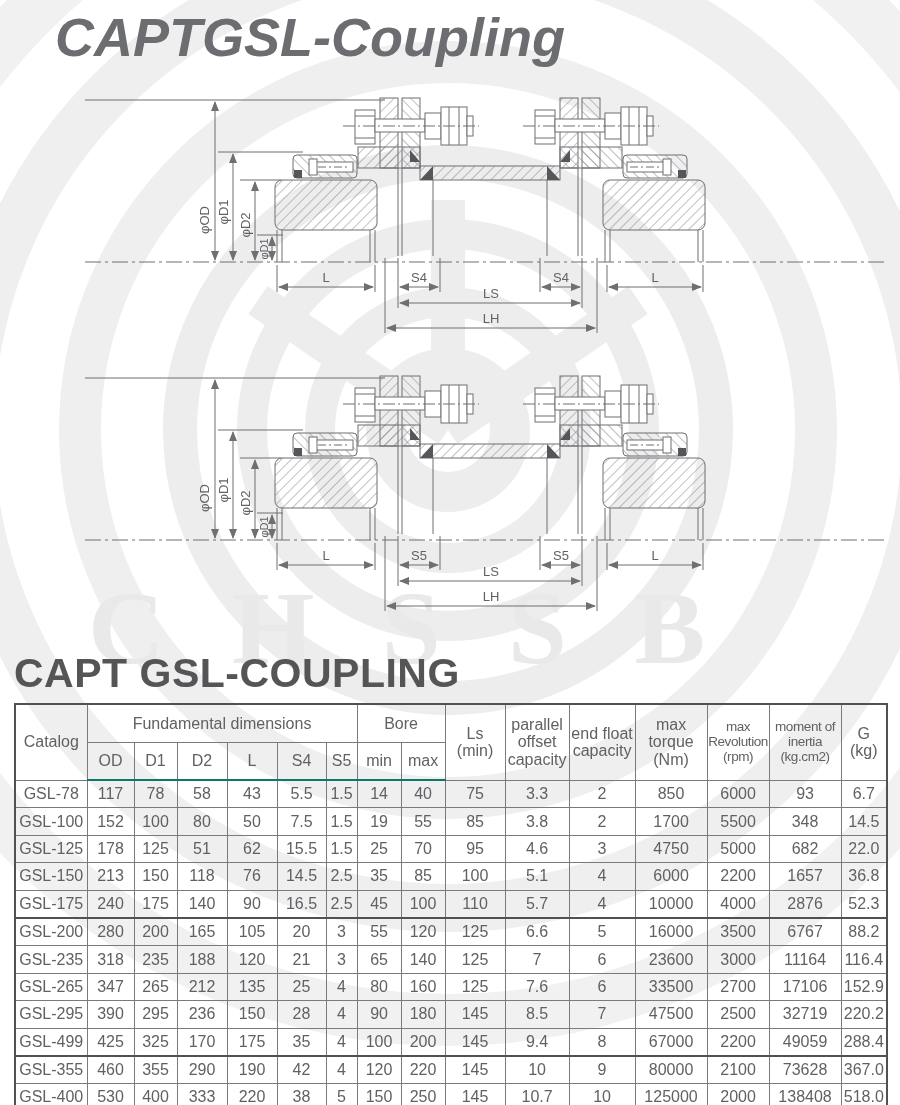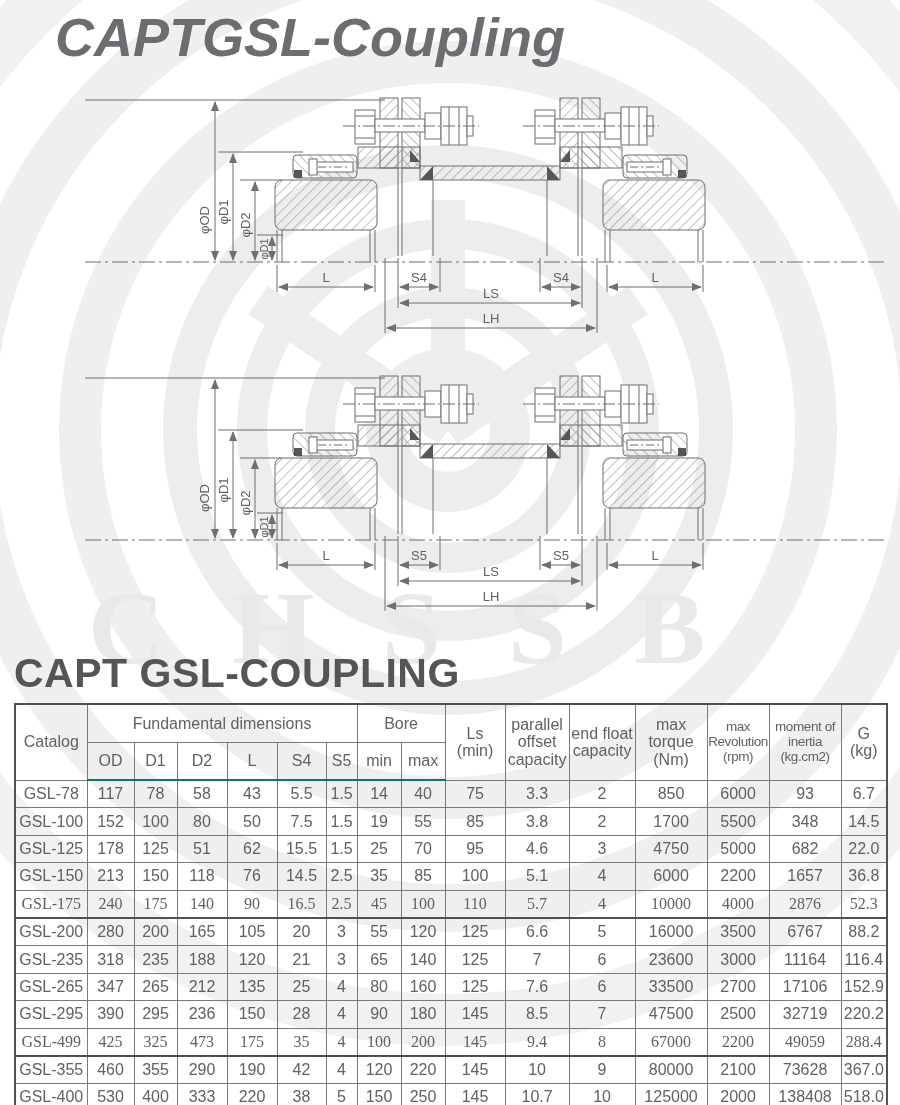--- a/index.html
+++ b/index.html
@@ -32,21 +32,21 @@
     border-collapse:collapse;table-layout:fixed;width:872px;background:transparent;
     color:#606164;font-size:16px;}
   .spec-table th,.spec-table td{border:1px solid #797a7d;text-align:center;
     vertical-align:middle;padding:0;font-weight:normal;background:transparent;}
   .spec-table{border:2px solid #505154;}
   .spec-table thead tr.h1 th{height:37px;}
   .spec-table thead tr.h2 th{height:36px;}
   .spec-table thead tr.h2 th{border-bottom:2px solid #0f766e;}
   .spec-table thead th{line-height:1.1;}
   .spec-table td{height:26.4px;}
-  .spec-table tr.group-end td{border-bottom:2px solid #505154;font-family:Liberation Serif, serif;}
+  .spec-table tr.group-end td{border-bottom:2px solid #505154;}
   .pre{white-space:pre-line;}
   .cond{font-size:13.5px;letter-spacing:-0.4px;}
 </style>
 </head>
 <body>
 
 <div class="page">
 
   <svg class="wm" width="900" height="1105" viewBox="0 0 900 1105" aria-hidden="true">
     <g fill="none" stroke="#ededee">
@@ -404,21 +404,21 @@
           <td>7</td>
           <td>47500</td>
           <td>2500</td>
           <td>32719</td>
           <td>220.2</td>
         </tr>
         <tr class="group-end">
           <td>GSL-499</td>
           <td>425</td>
           <td>325</td>
-          <td>473</td>
+          <td>170</td>
           <td>175</td>
           <td>35</td>
           <td>4</td>
           <td>100</td>
           <td>200</td>
           <td>145</td>
           <td>9.4</td>
           <td>8</td>
           <td>67000</td>
           <td>2200</td>

